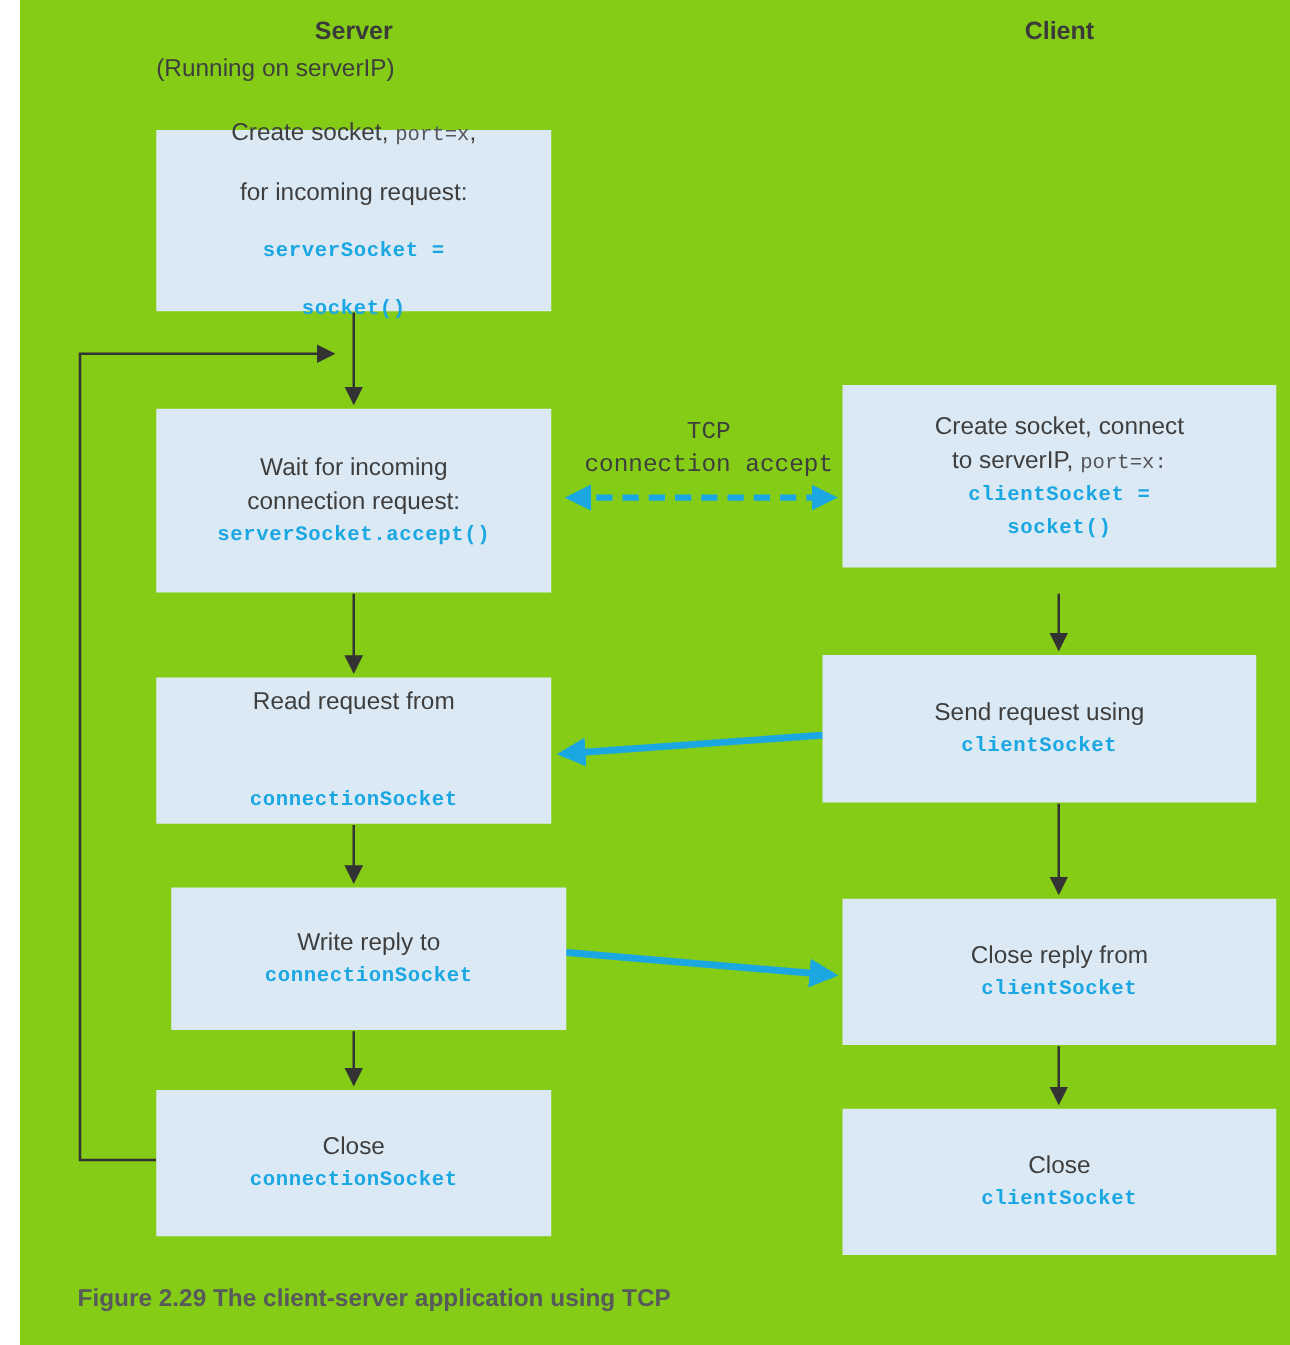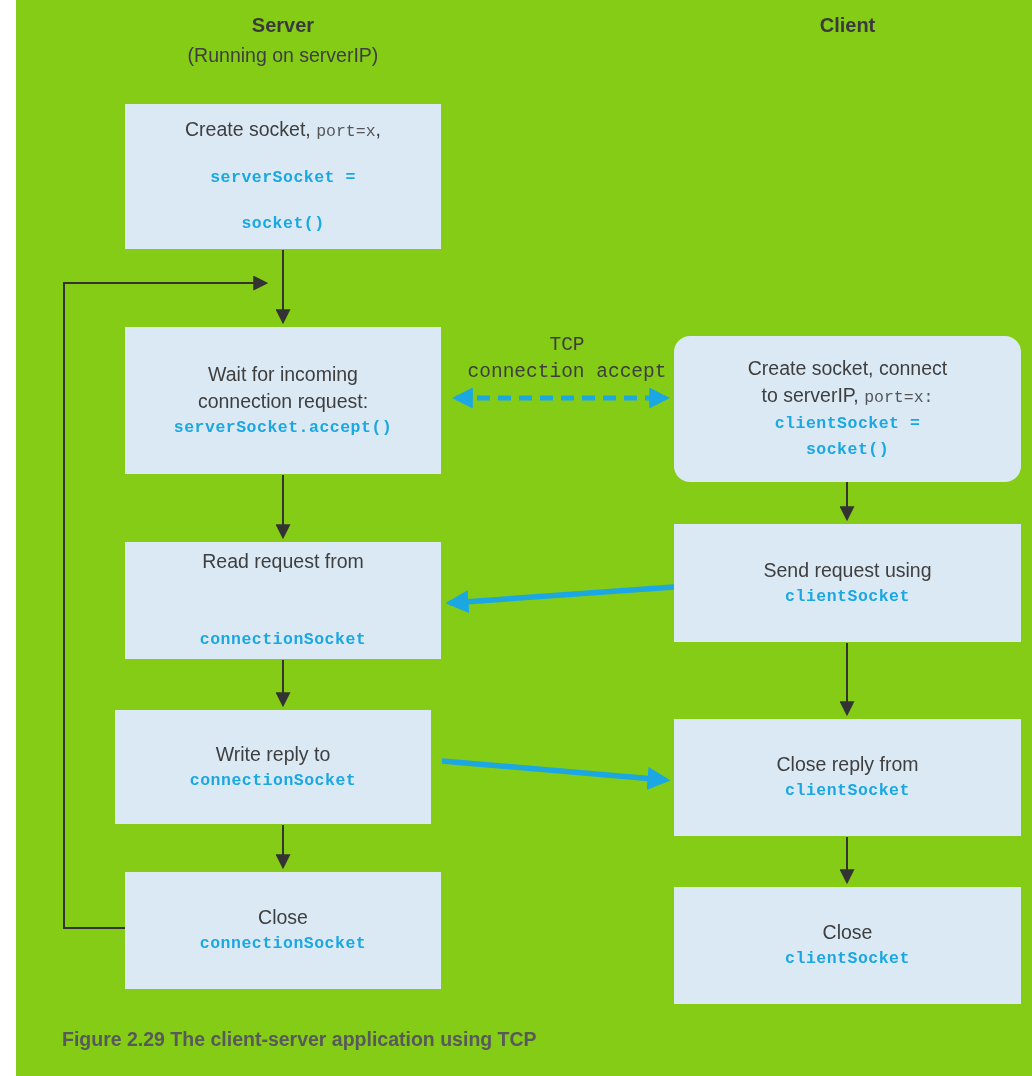--- a/index.html
+++ b/index.html
@@ -7,21 +7,21 @@
   .canvas { position:relative; width:1032px; height:1076px; background:#84cc16; overflow:hidden;margin-left:16px; }
   .arrow-layer { position:absolute; left:0; top:0; width:1032px; height:1076px; z-index:1; }
   .box { position:absolute; z-index:2; background:#dbe9f4; display:flex; flex-direction:column;
          justify-content:center; align-items:center; text-align:center; padding:6px 8px; }
   .sans { font-size:19.5px; line-height:27px; color:#3e3e3e; }
   .code { font-family:"Liberation Mono", monospace; font-weight:bold; font-size:16.5px;
           line-height:26px; color:#1ba7e2; letter-spacing:0.5px; }
   .mono-inline { font-family:"Liberation Mono", monospace; font-size:16.5px; color:#55565a; }
   .col-title { position:absolute; z-index:2; text-align:center; font-weight:bold;
                font-size:20px; color:#3a3a3a; }
-  .col-subtitle { position:absolute; z-index:2; text-align:center; font-size:19.5px; color:#3e3e3e; }
+  .col-subtitle { position:absolute; z-index:2; font-size:19.5px; color:#3e3e3e; }
   .tcp-label { position:absolute; z-index:2; text-align:center; font-size:19.5px;
                line-height:27px; color:#3e3e3e; }
   .caption { position:absolute; z-index:2; font-weight:bold; font-size:19.5px; color:#58595b; }
 </style>
 </head>
 <body>
 
 <div class="canvas">
 
   <svg class="arrow-layer" width="1032" height="1076" viewBox="0 0 1032 1076" xmlns="http://www.w3.org/2000/svg">
@@ -56,53 +56,54 @@
   <div class="col-subtitle" style="left:109px; top:44px; width:316px;">(Running on serverIP)</div>
   <div class="col-title" style="left:658px; top:14px; width:347px;">Client</div>
 
   <div class="tcp-label" style="left:432px; top:332px; width:238px;font-family:Liberation Mono, monospace;">
     <div>TCP</div>
     <div>connection accept</div>
   </div>
 
   <div class="box" style="left:109px; top:104px; width:316px; height:145px;gap:20px;">
     <div class="sans"><span>Create socket, </span><span class="mono-inline">port=x</span><span>,</span></div>
+    <div class="sans">for incoming request:</div>
     <div class="code">serverSocket =</div>
     <div class="code">socket()</div>
   </div>
 
   <div class="box" style="left:109px; top:327px; width:316px; height:147px;">
     <div class="sans">Wait for incoming</div>
     <div class="sans">connection request:</div>
     <div class="code">serverSocket.accept()</div>
   </div>
 
   <div class="box" style="left:109px; top:542px; width:316px; height:117px;justify-content:space-between;">
     <div class="sans">Read request from</div>
     <div class="code">connectionSocket</div>
   </div>
 
-  <div class="box" style="left:99px; top:710px; width:316px; height:114px;">
+  <div class="box" style="left:121px; top:710px; width:316px; height:114px;">
     <div class="sans">Write reply to</div>
     <div class="code">connectionSocket</div>
   </div>
 
   <div class="box" style="left:109px; top:872px; width:316px; height:117px;">
     <div class="sans">Close</div>
     <div class="code">connectionSocket</div>
   </div>
 
-  <div class="box" style="left:658px; top:336px; width:347px; height:146px;border-radius:16px;">
+  <div class="box" style="left:658px; top:308px; width:347px; height:146px;">
     <div class="sans">Create socket, connect</div>
     <div class="sans"><span>to serverIP, </span><span class="mono-inline">port=x</span><span class="mono-inline">:</span></div>
     <div class="code">clientSocket =</div>
     <div class="code">socket()</div>
   </div>
 
-  <div class="box" style="left:658px; top:524px; width:347px; height:118px;">
+  <div class="box" style="left:642px; top:524px; width:347px; height:118px;">
     <div class="sans">Send request using</div>
     <div class="code">clientSocket</div>
   </div>
 
   <div class="box" style="left:658px; top:719px; width:347px; height:117px;">
     <div class="sans">Close reply from</div>
     <div class="code">clientSocket</div>
   </div>
 
   <div class="box" style="left:658px; top:887px; width:347px; height:117px;">

